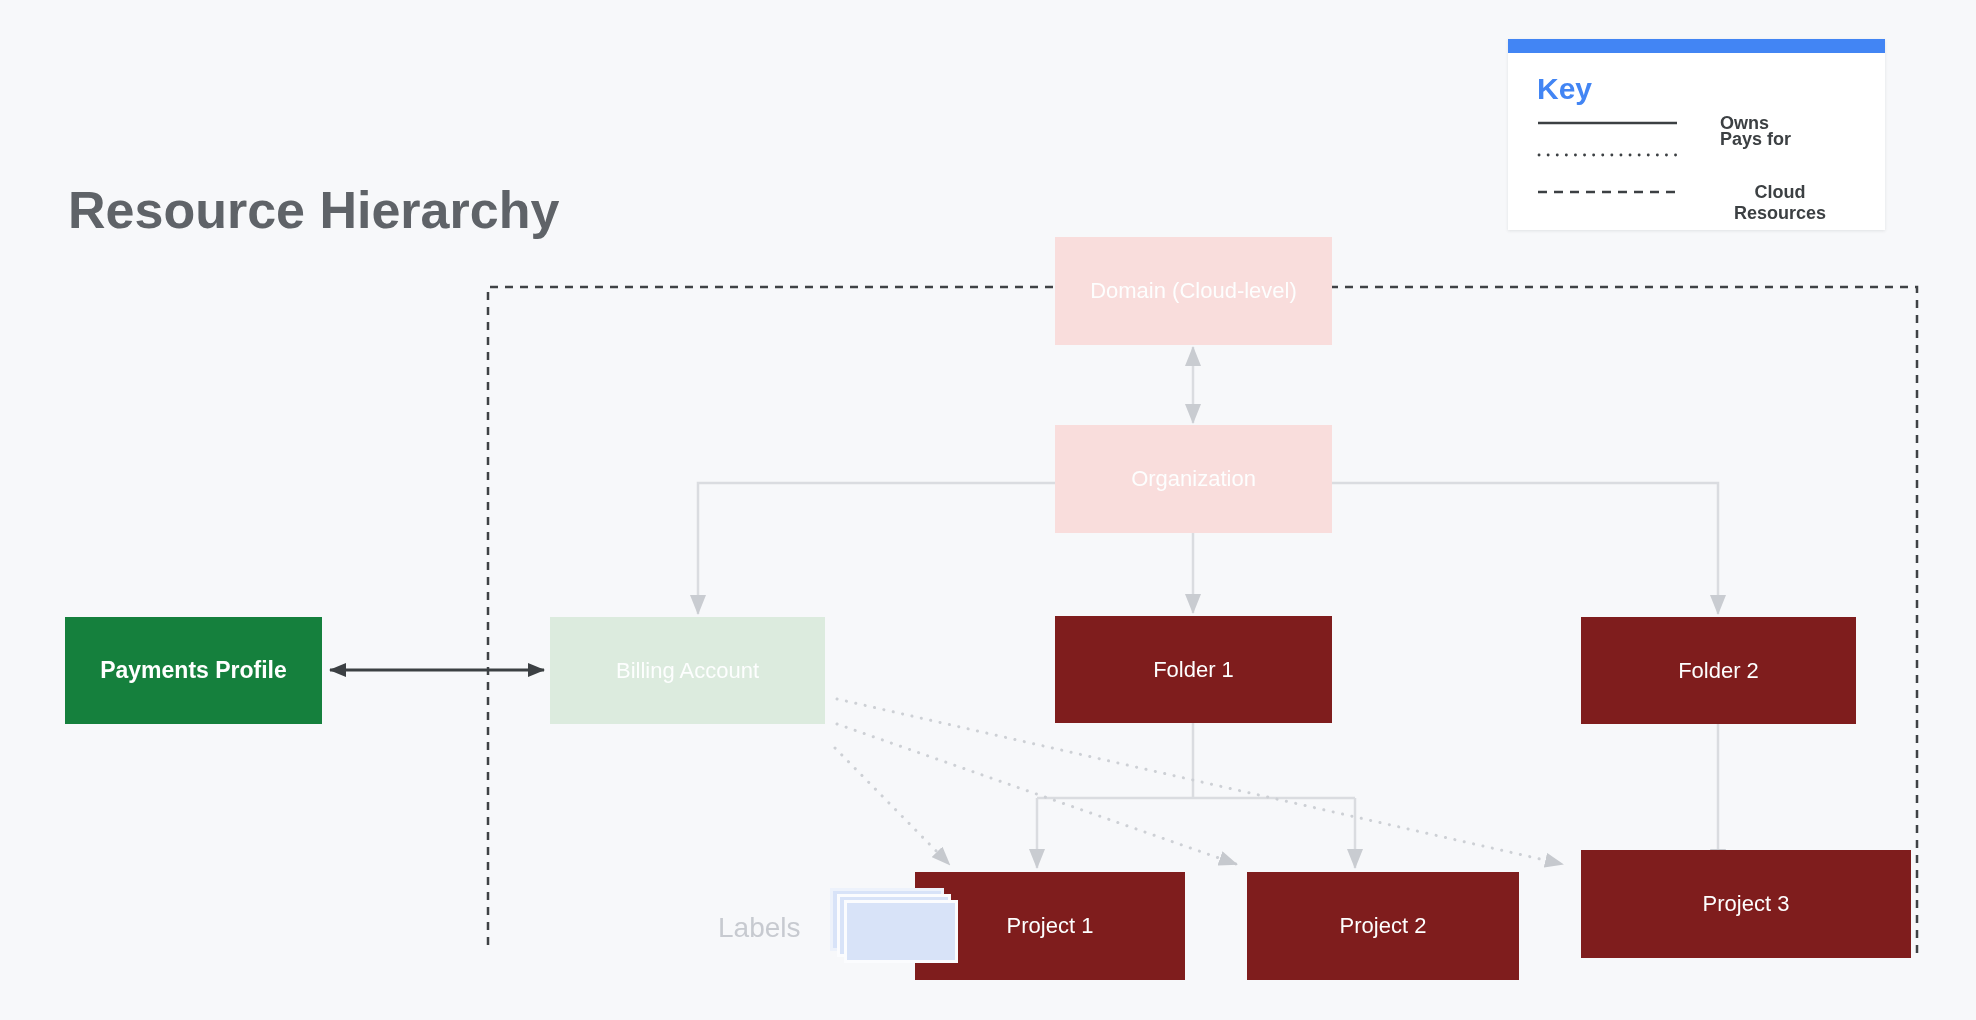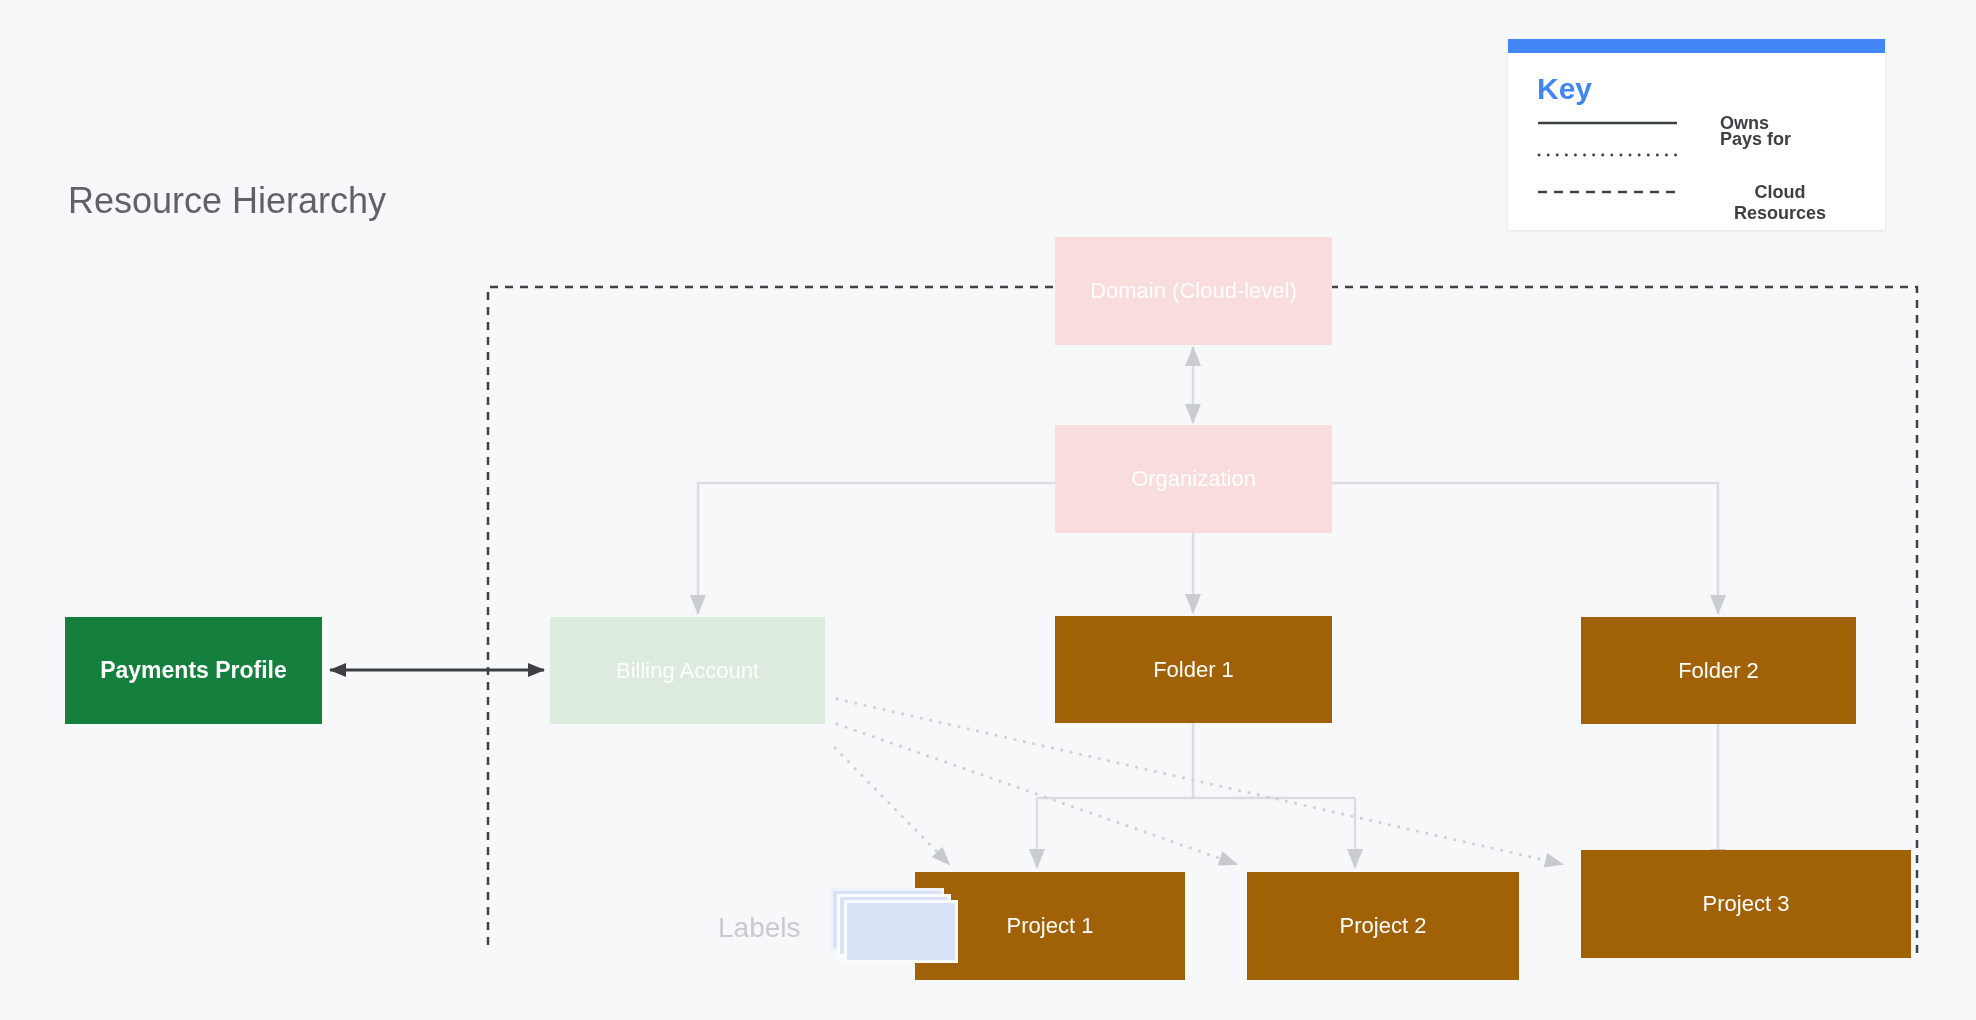--- a/index.html
+++ b/index.html
@@ -1,35 +1,35 @@
 <!DOCTYPE html>
 <html><head>
 <meta charset="utf-8">
 <style>
   html,body{margin:0;padding:0;background:#F7F8FA;font-family:"Liberation Sans",sans-serif;}
   #canvas{position:relative;width:1976px;height:1020px;background:#F7F8FA;overflow:hidden;}
 
   
   .page-title{
     position:absolute;left:68px;top:180px;
-    font-size:36px;font-weight:400;color:#5F6368;letter-spacing:0;
+    font-size:52px;font-weight:700;color:#5F6368;letter-spacing:0;
   }
 
   
   #connectors{position:absolute;left:0;top:0;z-index:1;}
 
   
   .node{
     position:absolute;z-index:2;
     display:flex;align-items:center;justify-content:center;
     font-size:22px;font-weight:400;color:#FDFEFE;text-align:center;
   }
   .node.pink  {background:#F9DDDC;}
   .node.green {background:#DCEBDE;}
-  .node.blue  {background:#a16207;}
+  .node.blue  {background:#7f1d1d;}
   .node.orange{background:#15803d;font-size:23px;font-weight:700;color:#FFFFFF;}
 
   #node-domain        {left:1055px;top:237px;width:277px;height:108px;}
   #node-organization  {left:1055px;top:425px;width:277px;height:108px;}
   #node-billing       {left:550px; top:617px;width:275px;height:107px;}
   #node-folder1       {left:1055px;top:616px;width:277px;height:107px;}
   #node-folder2       {left:1581px;top:617px;width:275px;height:107px;}
   #node-project1      {left:915px; top:872px;width:270px;height:108px;}
   #node-project2      {left:1247px;top:872px;width:272px;height:108px;}
   #node-project3      {left:1581px;top:850px;width:330px;height:108px;}

